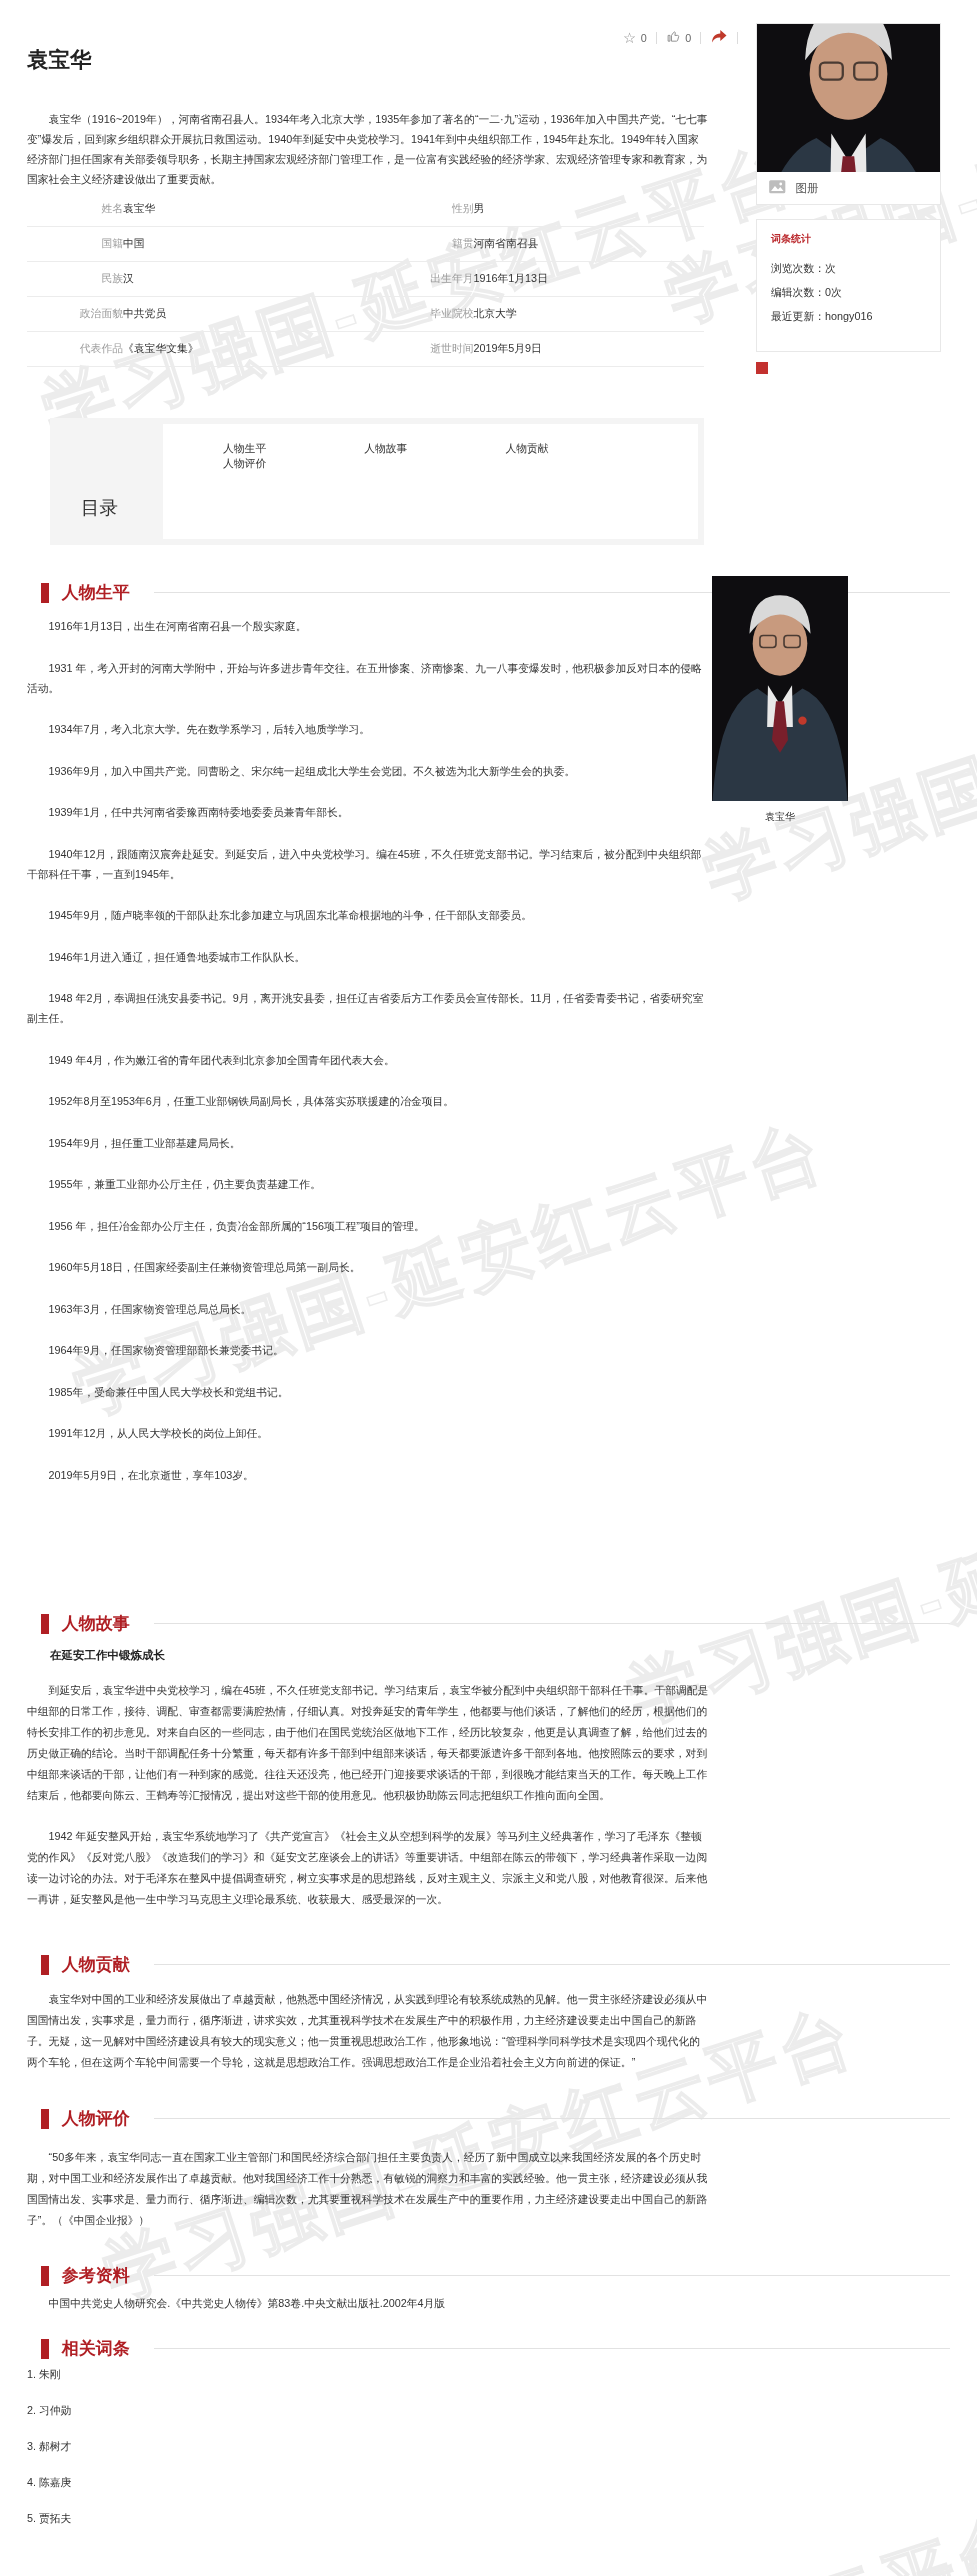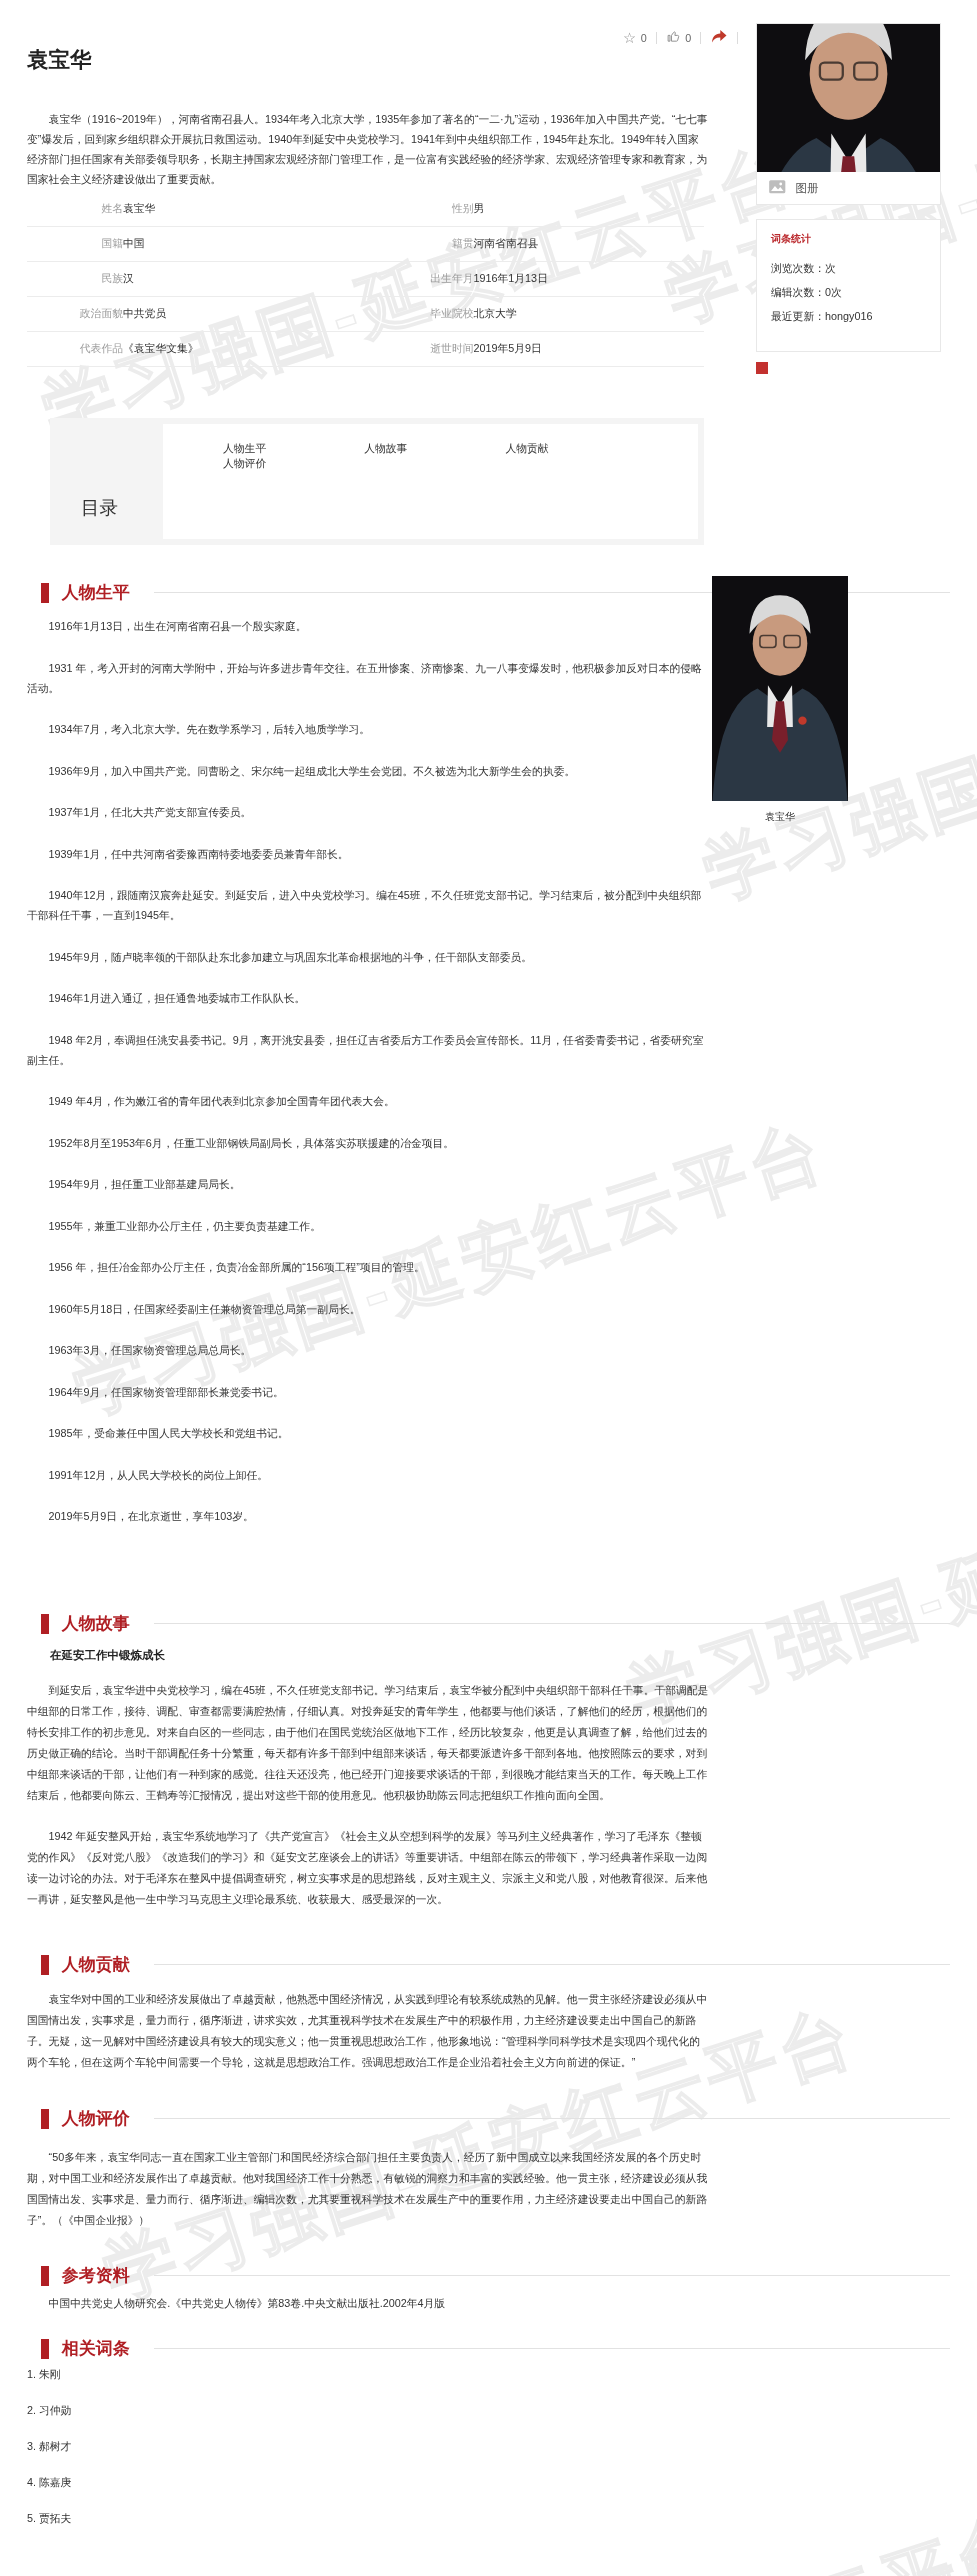--- a/index.html
+++ b/index.html
@@ -165,21 +165,20 @@
 <div class="blk sec-head" style="top:581px;">
   <div class="sec-bar"></div>
   <span class="sec-title">人物生平</span>
   <div class="sec-line"></div>
 </div>
 <div class="blk flow" style="left:27px;top:616px;">
     <p class="para">1916年1月13日，出生在河南省南召县一个殷实家庭。</p>
     <p class="para">1931 年，考入开封的河南大学附中，开始与许多进步青年交往。在五卅惨案、济南惨案、九一八事变爆发时，他积极参加反对日本的侵略活动。</p>
     <p class="para">1934年7月，考入北京大学。先在数学系学习，后转入地质学学习。</p>
     <p class="para">1936年9月，加入中国共产党。同曹盼之、宋尔纯一起组成北大学生会党团。不久被选为北大新学生会的执委。</p>
-    <p class="para">1937年1月，任北大共产党支部宣传委员。</p>
     <p class="para">1939年1月，任中共河南省委豫西南特委地委委员兼青年部长。</p>
     <p class="para">1940年12月，跟随南汉宸奔赴延安。到延安后，进入中央党校学习。编在45班，不久任班党支部书记。学习结束后，被分配到中央组织部干部科任干事，一直到1945年。</p>
     <p class="para">1945年9月，随卢晓率领的干部队赴东北参加建立与巩固东北革命根据地的斗争，任干部队支部委员。</p>
     <p class="para">1946年1月进入通辽，担任通鲁地委城市工作队队长。</p>
     <p class="para">1948 年2月，奉调担任洮安县委书记。9月，离开洮安县委，担任辽吉省委后方工作委员会宣传部长。11月，任省委青委书记，省委研究室副主任。</p>
     <p class="para">1949 年4月，作为嫩江省的青年团代表到北京参加全国青年团代表大会。</p>
     <p class="para">1952年8月至1953年6月，任重工业部钢铁局副局长，具体落实苏联援建的冶金项目。</p>
     <p class="para">1954年9月，担任重工业部基建局局长。</p>
     <p class="para">1955年，兼重工业部办公厅主任，仍主要负责基建工作。</p>
     <p class="para">1956 年，担任冶金部办公厅主任，负责冶金部所属的“156项工程”项目的管理。</p>

